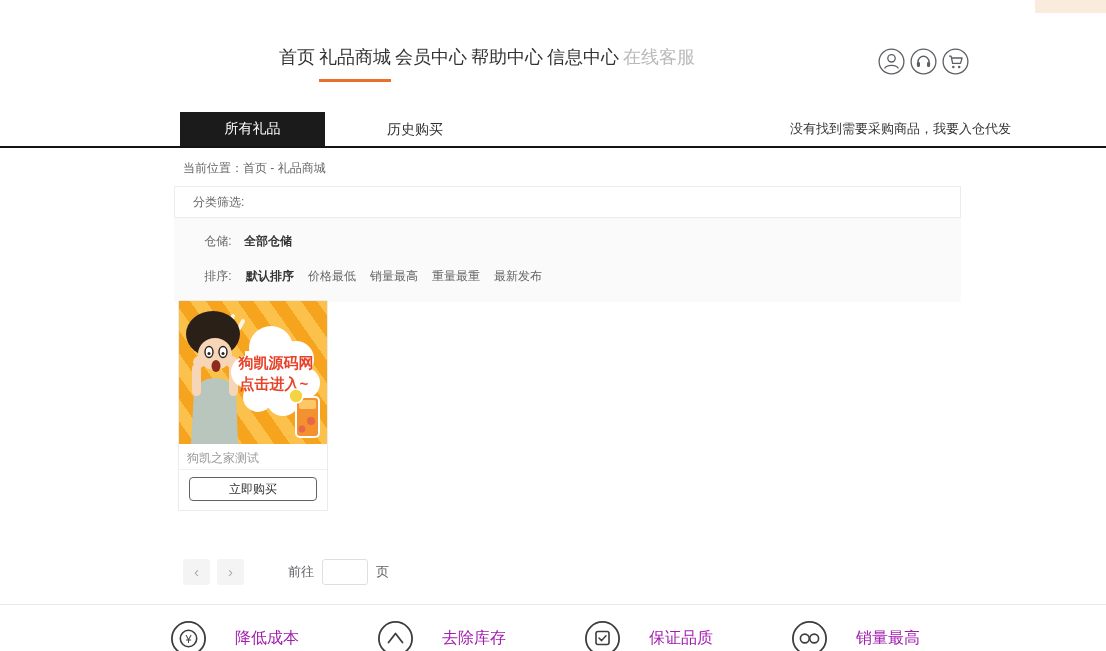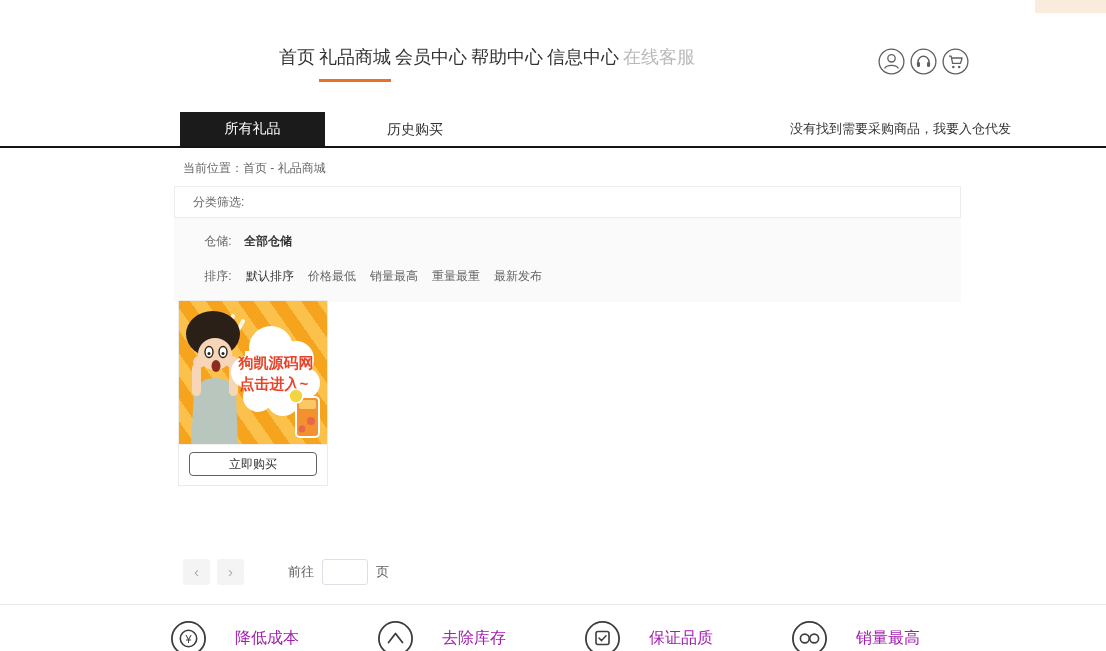--- a/index.html
+++ b/index.html
@@ -33,21 +33,21 @@
   
   .filter-wrap { position:absolute; left:174px; top:186px; width:787px; }
   .filter-row1 { height:32px; line-height:30px; background:#fff; border:1px solid #ececec;
                  padding-left:18px; font-size:12px; color:#666; }
   .filter-body { background:#fafafa; padding:6px 0 8px;text-align:center; }
   .filter-row { display:flex; align-items:center; padding:9px 18px; font-size:12px; }
   .filter-label { color:#666; width:52px; flex:0 0 52px; }
   .filter-strong { color:#333; font-weight:bold; cursor:pointer; }
   .sort-opts { display:flex; gap:14px; margin-left:2px; }
   .sort-opt { color:#666; cursor:pointer; }
-  .sort-opt.active { color:#333; font-weight:normal; }
+  .sort-opt.active { color:#333; font-weight:bold; }
 
   
   .card { position:absolute; left:178px; top:300px; width:150px; background:#fff;
           border:1px solid #ebebeb; cursor:pointer; }
   .card-img { width:148px; height:143px; display:block;
               background:repeating-linear-gradient(55deg,#f6a31d 0 13px,#fcc14b 13px 26px); }
   .card-title { padding:6px 8px 2px; font-size:12px; color:#999; white-space:nowrap; overflow:hidden; }
   .price-row { display:flex; justify-content:space-between; align-items:baseline; padding:3px 8px 8px; }
   .price { color:#e4393c; font-weight:bold; font-size:14px; }
   .unit-weight { color:#999; font-size:11px; }
@@ -172,20 +172,21 @@
     <text x="95" y="88" text-anchor="middle" font-size="15" font-weight="bold" fill="#e8432a">点击进入~</text>
     <g>
       <line x1="130" y1="96" x2="137" y2="82" stroke="#fff" stroke-width="2.5"></line>
       <rect x="117" y="96" width="23" height="40" rx="4" fill="#f2912d" stroke="#fff" stroke-width="2"></rect>
       <rect x="120" y="99" width="17" height="9" rx="2" fill="#fcc867"></rect>
       <circle cx="132" cy="120" r="4" fill="#e8664a"></circle>
       <circle cx="123" cy="128" r="3.4" fill="#e8664a"></circle>
       <circle cx="117" cy="95" r="7" fill="#f5d442" stroke="#fff" stroke-width="1.6"></circle>
     </g>
   </svg>
+  <div class="card-title">狗凯之家测试</div>
   <div class="btn-wrap">
     <button class="buy-btn">立即购买</button>
   </div>
 </div>
 
 <div class="pager">
   <button class="pg-btn">‹</button>
   <button class="pg-btn pg-next">›</button>
   <span class="goto-label">前往</span>
   <input class="pg-input" value="" style="">

